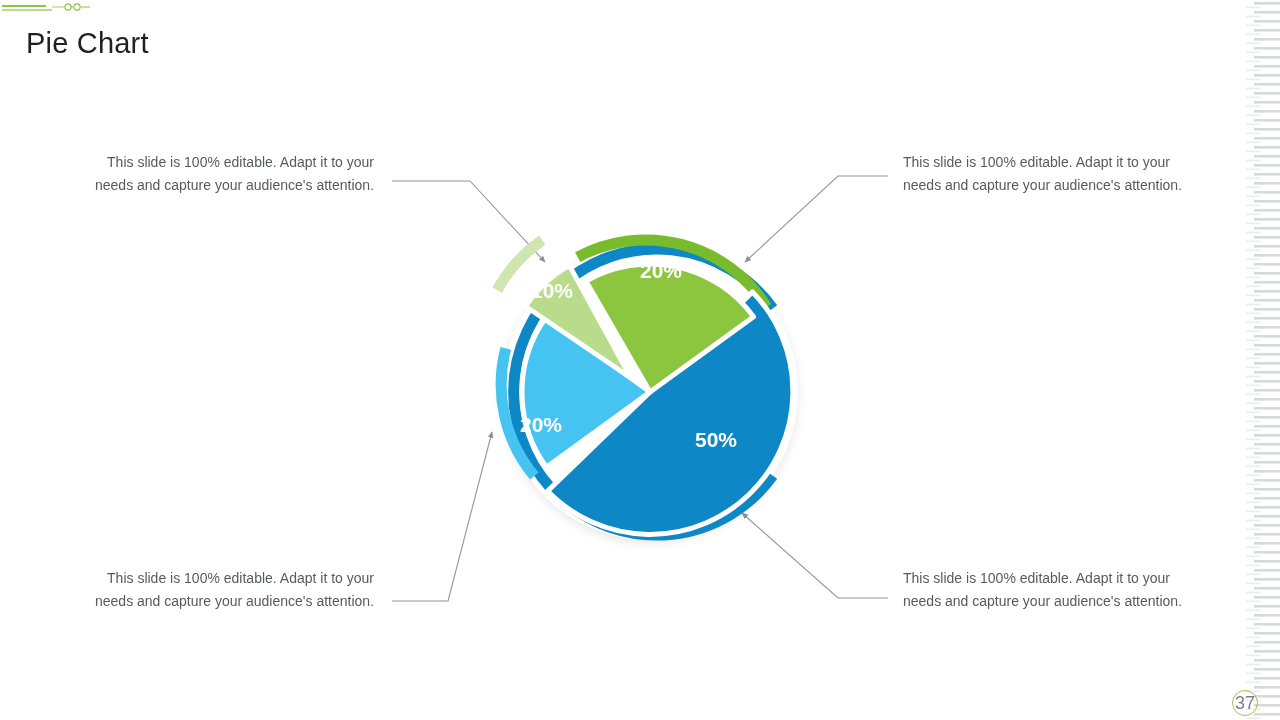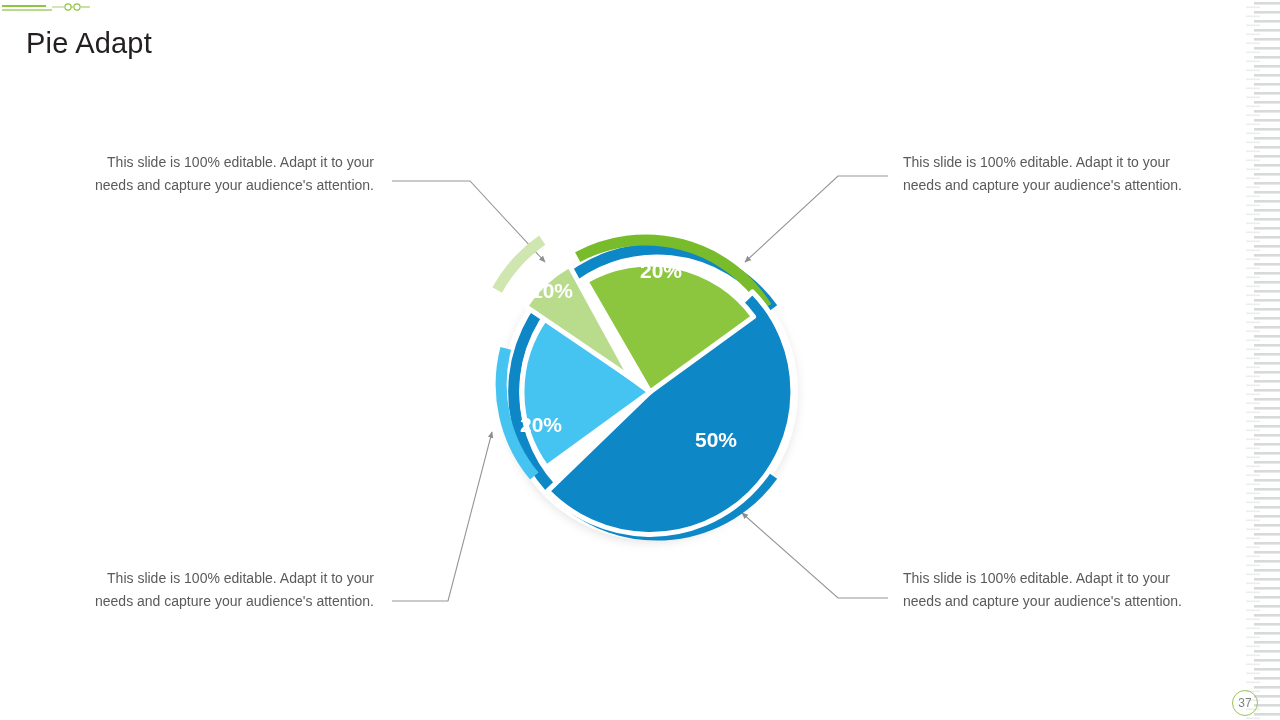--- a/index.html
+++ b/index.html
@@ -95,41 +95,41 @@
   
   #page-number {
     position: absolute;
     left: 1232px;
     top: 690px;
     width: 24px;
     height: 24px;
     border: 1px solid #9ac45a;
     border-radius: 50%;
     color: #7d7f82;
-    font-size: 12px;
+    font-size: 18px;
     line-height: 24px;
     text-align: center;
   }
 </style>
 </head>
 <body>
 
 <div id="slide">
 
   <svg id="deco-rule" viewBox="0 0 96 16">
     <line x1="2" y1="6" x2="46" y2="6" stroke="#8cc63f" stroke-width="2.2"></line>
     <line x1="2" y1="10" x2="52" y2="10" stroke="#b9da8c" stroke-width="2"></line>
     <line x1="52" y1="7" x2="64" y2="7" stroke="#b9da8c" stroke-width="1.3"></line>
     <circle cx="68" cy="7" r="3.1" fill="none" stroke="#8cc63f" stroke-width="1.2"></circle>
     <line x1="71" y1="7" x2="73" y2="7" stroke="#8cc63f" stroke-width="1.2"></line>
     <circle cx="77" cy="7" r="3.1" fill="none" stroke="#8cc63f" stroke-width="1.2"></circle>
     <line x1="80" y1="7" x2="90" y2="7" stroke="#b9da8c" stroke-width="1.6"></line>
   </svg>
 
-  <div id="page-title">Pie Adapt</div>
+  <div id="page-title">Pie Chart</div>
 
   <svg id="leaders" viewBox="0 0 1280 720">
     <defs>
       <marker id="arrowhead" markerWidth="7" markerHeight="7" refX="5.4" refY="2.6" orient="auto" markerUnits="strokeWidth">
         <path d="M0,0 L6,2.6 L0,5.2 z" fill="#8d8f92"></path>
       </marker>
     </defs>
 
     <path d="M 392,181 L 470,181 L 545,262" fill="none" stroke="#939598" stroke-width="1.1" marker-end="url(#arrowhead)"></path>
 

